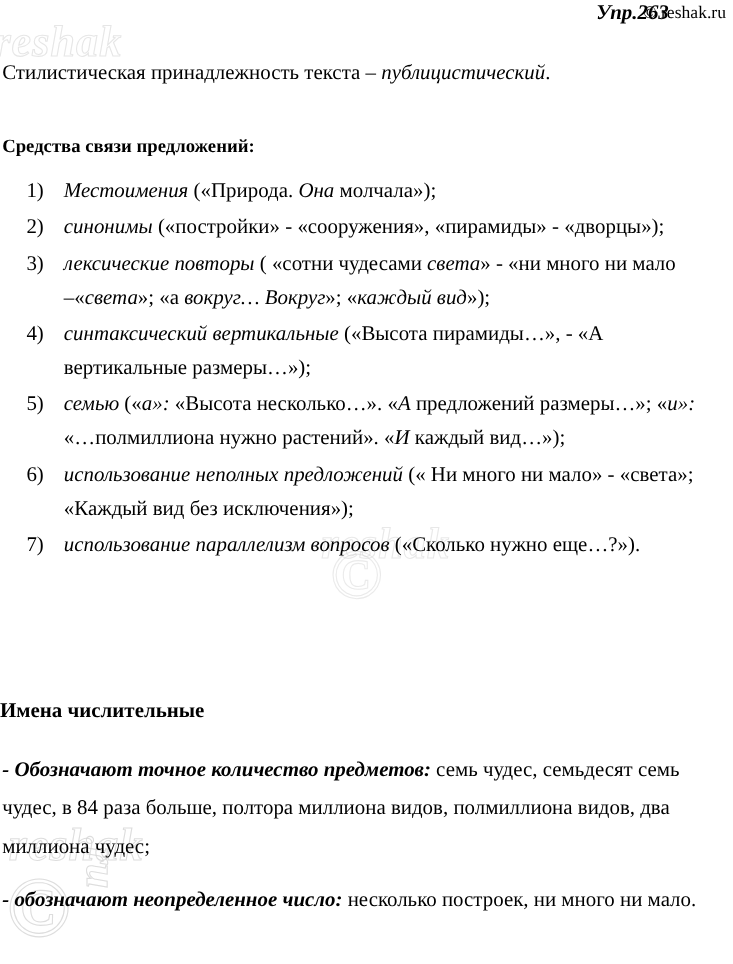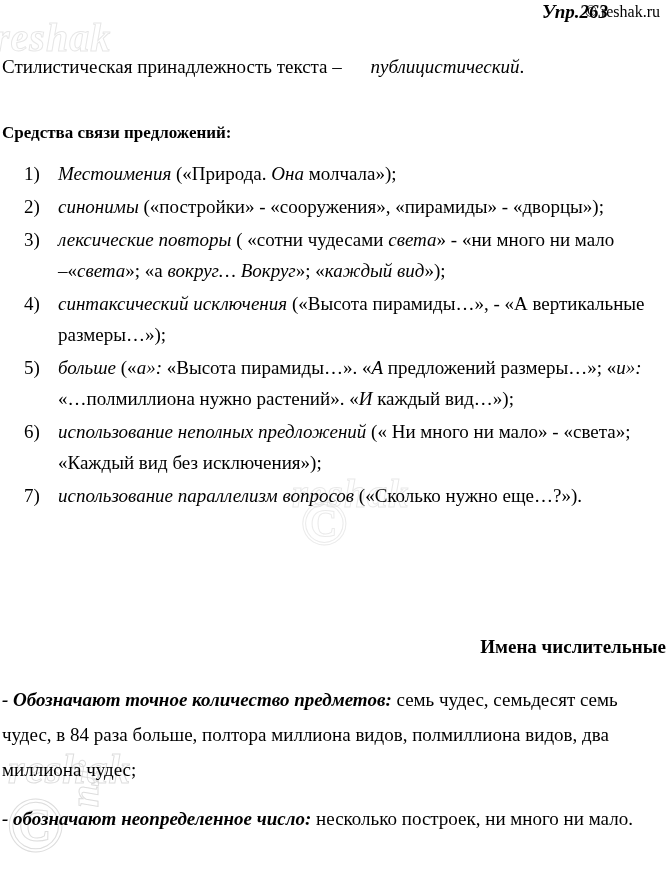--- a/index.html
+++ b/index.html
@@ -110,21 +110,21 @@
     font-style: normal;
   }
 
   .intro {
     position: absolute;
     left: 2px;
     top: 56px;
     font-size: 19px;
     white-space: nowrap;
   }
-  .intro i { font-style: italic; margin-left: 24px; }
+  .intro i { font-style: italic; }
 
   .section-head {
     position: absolute;
     left: 2px;
     top: 123px;
     font-size: 17px;
     font-weight: 700;
   }
 
   ol.means {
@@ -150,21 +150,21 @@
     width: 28px;
     text-align: left;
   }
   ol.means i { }
 
   .numbers-head {
     position: absolute;
     left: 0;
     top: 636px;
     width: 666px;
-    text-align: right;
+    text-align: left;
     font-size: 19px;
     font-weight: 700;
   }
 
   .num-list {
     position: absolute;
     left: 2px;
     top: 668px;
     width: 664px;
     font-size: 19px;
@@ -207,24 +207,24 @@
     <li>
       <span class="num">1)</span><i>Местоимения</i><span> («Природа. </span><i>Она</i><span> молчала»);</span>
     </li>
     <li>
       <span class="num">2)</span><i>синонимы</i><span> («постройки» - «сооружения», «пирамиды» - «дворцы»);</span>
     </li>
     <li>
       <span class="num">3)</span><i>лексические повторы</i><span> ( «сотни чудесами </span><i>света</i><span>» - «ни много ни мало –«</span><i>света</i><span>»; «а </span><i>вокруг… Вокруг</i><span>»; «</span><i>каждый вид</i><span>»);</span>
     </li>
     <li>
-      <span class="num">4)</span><i>синтаксический исключения</i><span> («Высота пирамиды…», - «А вертикальные размеры…»);</span>
-    </li>
-    <li>
-      <span class="num">5)</span><i>больше</i><span> («</span><i>а»:</i><span> «Высота пирамиды…». «</span><i>А</i><span> предложений размеры…»; «</span><i>и»:</i><span> «…полмиллиона нужно растений». «</span><i>И</i><span> каждый вид…»);</span>
+      <span class="num">4)</span><i>синтаксический вертикальные</i><span> («Высота пирамиды…», - «А вертикальные размеры…»);</span>
+    </li>
+    <li>
+      <span class="num">5)</span><i>семью</i><span> («</span><i>а»:</i><span> «Высота несколько…». «</span><i>А</i><span> предложений размеры…»; «</span><i>и»:</i><span> «…полмиллиона нужно растений». «</span><i>И</i><span> каждый вид…»);</span>
     </li>
     <li>
       <span class="num">6)</span><i>использование неполных предложений</i><span> (« Ни много ни мало» - «света»; «Каждый вид без исключения»);</span>
     </li>
     <li>
       <span class="num">7)</span><i>использование параллелизм вопросов</i><span> («Сколько нужно еще…?»).</span>
     </li>
   </ol>
 
   <div class="numbers-head">Имена числительные</div>

